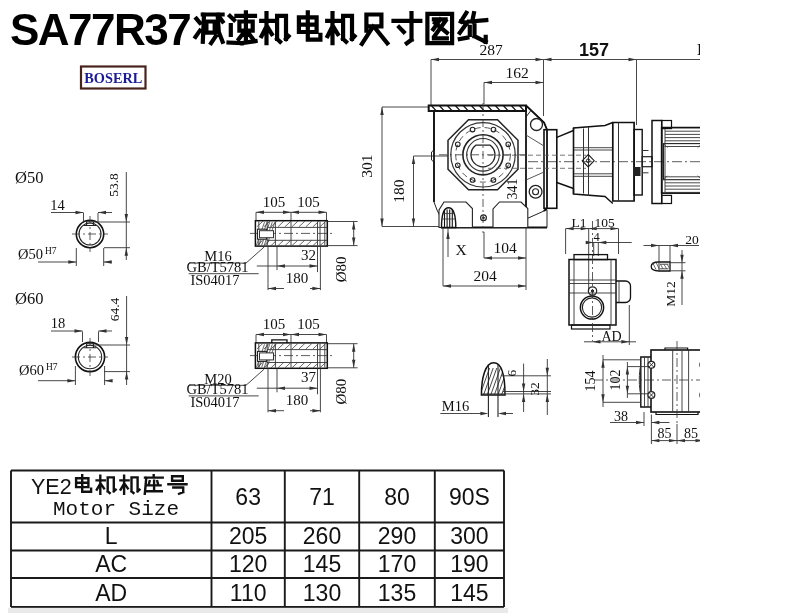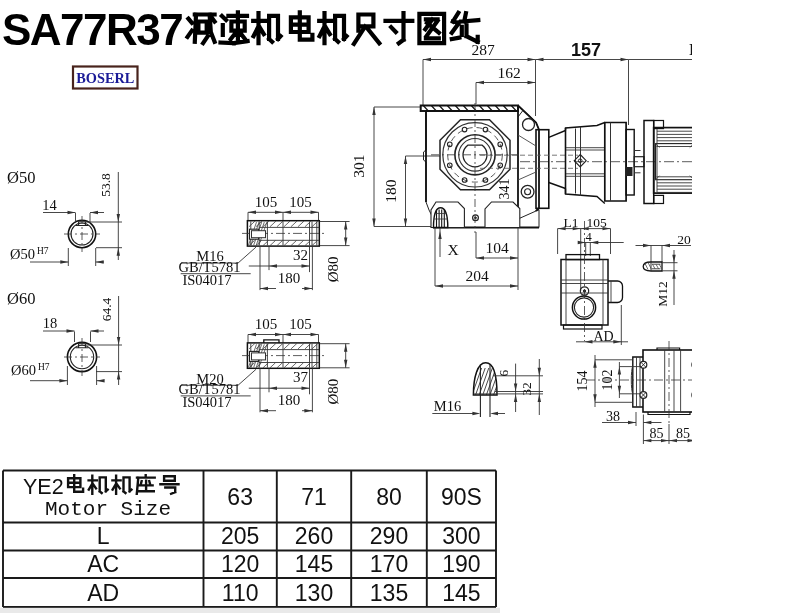--- a/index.html
+++ b/index.html
@@ -1,16 +1,16 @@
 <!DOCTYPE html>
 <html><head>
 <meta charset="utf-8">
 <style>
 html,body{margin:0;padding:0;background:#fff;}
-#page{width:692px;height:613px;position:relative;overflow:hidden;}
+#page{width:692px;height:613px;position:relative;overflow:hidden;margin-left:8px;}
 text{white-space:pre;}
 </style>
 </head>
 <body>
 
 <div id="page">
 <svg width="800" height="613" viewBox="0 0 800 613" xmlns="http://www.w3.org/2000/svg">
 
 <text x="2" y="44.5" font-family="Liberation Sans" font-size="44" text-anchor="start" font-weight="bold" fill="#000" letter-spacing="-1.5">SA77R37</text>
 <path d="M188.4,18.7 L191.9,22.9 M187.5,36.9 L191.9,30.6 M194.8,14.5 L214.6,14.5 M196.0,14.5 L194.8,41.8 M198.4,21.5 L206.7,21.5 M198.4,21.5 L198.4,32.7 M206.7,21.5 L206.7,32.7 M198.4,32.7 L206.7,32.7 M209.6,14.5 L210.8,32.0 M210.8,32.0 L214.6,41.8 M207.8,36.2 L203.1,43.2 M212.0,18.0 L214.6,21.5" stroke="#000" stroke-width="4.2" fill="none" stroke-linecap="square"></path>

